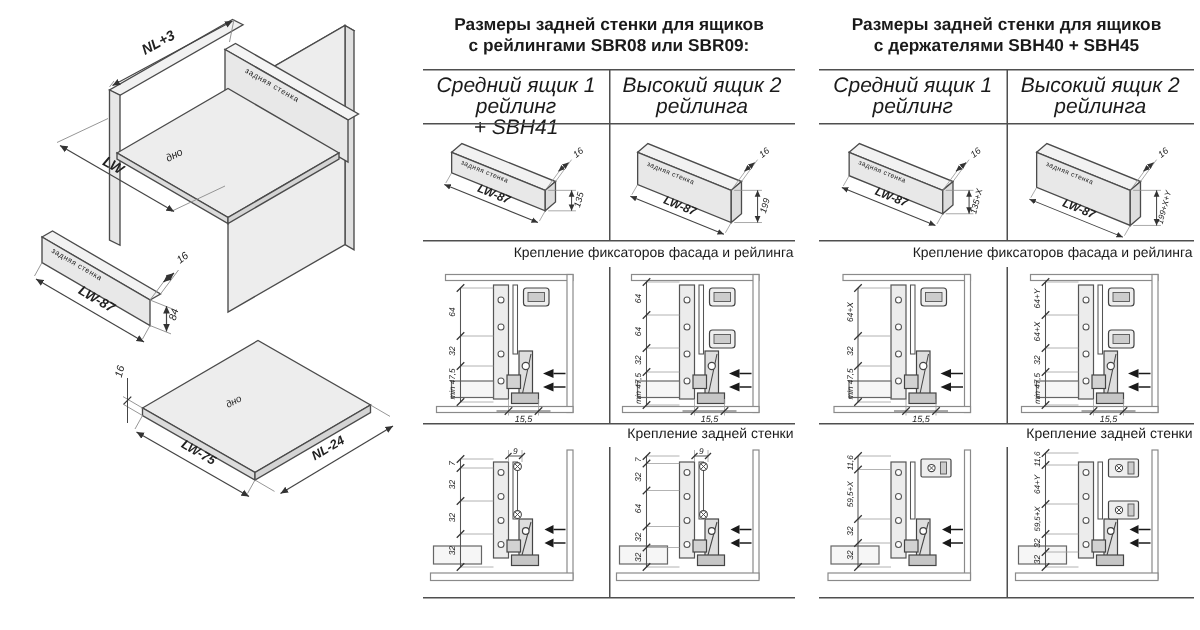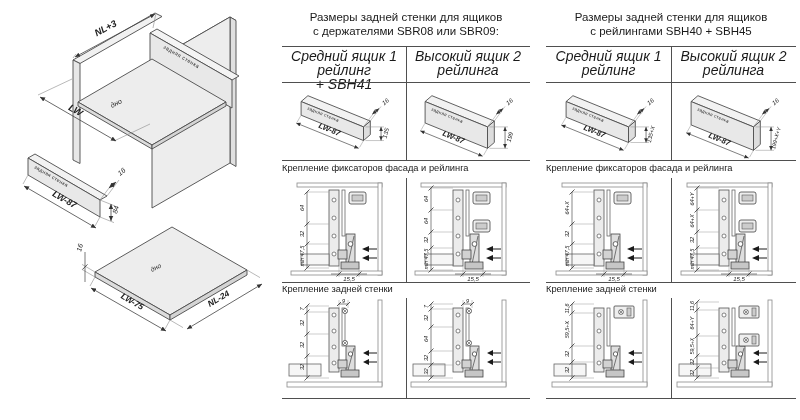--- a/index.html
+++ b/index.html
@@ -1,28 +1,28 @@
 <!DOCTYPE html>
 <html><head>
 <meta charset="utf-8">
 <style>
   html,body{margin:0;padding:0;background:#fff;}
   .stage{position:relative;width:800px;height:420px;background:#fff;overflow:hidden;
          font-family:"Liberation Sans",sans-serif;color:#1a1a1a;}
   .tbl{position:absolute;top:8px;height:392px;}
   #tbl-sbr{left:282px;width:248px;}
   #tbl-sbh{left:546px;width:250px;}
-  .t-title{position:absolute;top:2px;left:0;right:0;text-align:center;font-weight:400;
+  .t-title{position:absolute;top:2px;left:0;right:0;text-align:center;font-weight:700;
            font-size:11.5px;line-height:14px;}
   .hr{position:absolute;left:0;right:0;height:0;border-top:1px solid #4f4f4f;}
   .vr{position:absolute;left:50%;width:0;border-left:1px solid #4f4f4f;}
   .hdr{position:absolute;top:41px;width:50%;text-align:center;font-style:italic;
        font-size:14px;line-height:14px;}
   .hdr.c0{left:0;} .hdr.c1{left:50%;}
-  .sec{position:absolute;left:0;right:1px;text-align:left;font-size:9.3px;}
+  .sec{position:absolute;left:0;right:1px;text-align:right;font-size:9.3px;}
   .cell{position:absolute;width:50%;display:flex;justify-content:center;align-items:flex-start;}
   .cell.c0{left:0;} .cell.c1{left:50%;}
   .rowP{top:76px;height:76px;} .rowF{top:170px;height:104px;} .rowB{top:290px;height:100px;}
   svg{display:block;}
   text{fill:#222;}
   .dim{font-style:italic;}
 </style>
 </head>
 <body>
 
@@ -153,21 +153,21 @@
     <text transform="translate(117,214) rotate(-75)" class="dim" font-size="7">84</text>
     <text transform="translate(152,272) rotate(-27)" class="dim" font-size="6.5" fill="#666">дно</text>
     <text transform="translate(81,252) rotate(-75)" class="dim" font-size="7">16</text>
     <text transform="translate(131,304) rotate(30)" text-anchor="middle" class="dim" font-weight="bold" font-size="8.5">LW-75</text>
     <text transform="translate(220,301) rotate(-30.3)" text-anchor="middle" class="dim" font-weight="bold" font-size="8.5">NL-24</text>
   </svg>
 
   <div class="tbl" id="tbl-sbr">
     <div class="t-title">
       <div>Размеры задней стенки для ящиков</div>
-      <div>с держателями SBR08 или SBR09:</div>
+      <div>с рейлингами SBR08 или SBR09:</div>
     </div>
     <div class="hr" style="top:38px"></div>
     <div class="hdr c0">
       <div>Средний ящик 1 рейлинг</div>
       <div>+ SBH41</div>
     </div>
     <div class="hdr c1">
       <div>Высокий ящик 2 рейлинга</div>
     </div>
     <div class="hr" style="top:74px"></div>
@@ -375,21 +375,21 @@
     </div>
     <div class="hr" style="top:390px"></div>
     <div class="vr" style="top:38px;height:114px"></div>
     <div class="vr" style="top:170px;height:104px"></div>
     <div class="vr" style="top:290px;height:100px"></div>
   </div>
 
   <div class="tbl" id="tbl-sbh">
     <div class="t-title">
       <div>Размеры задней стенки для ящиков</div>
-      <div>с рейлингами SBH40 + SBH45</div>
+      <div>с держателями SBH40 + SBH45</div>
     </div>
     <div class="hr" style="top:38px"></div>
     <div class="hdr c0">
       <div>Средний ящик 1 рейлинг</div>
     </div>
     <div class="hdr c1">
       <div>Высокий ящик 2 рейлинга</div>
     </div>
     <div class="hr" style="top:74px"></div>
 

